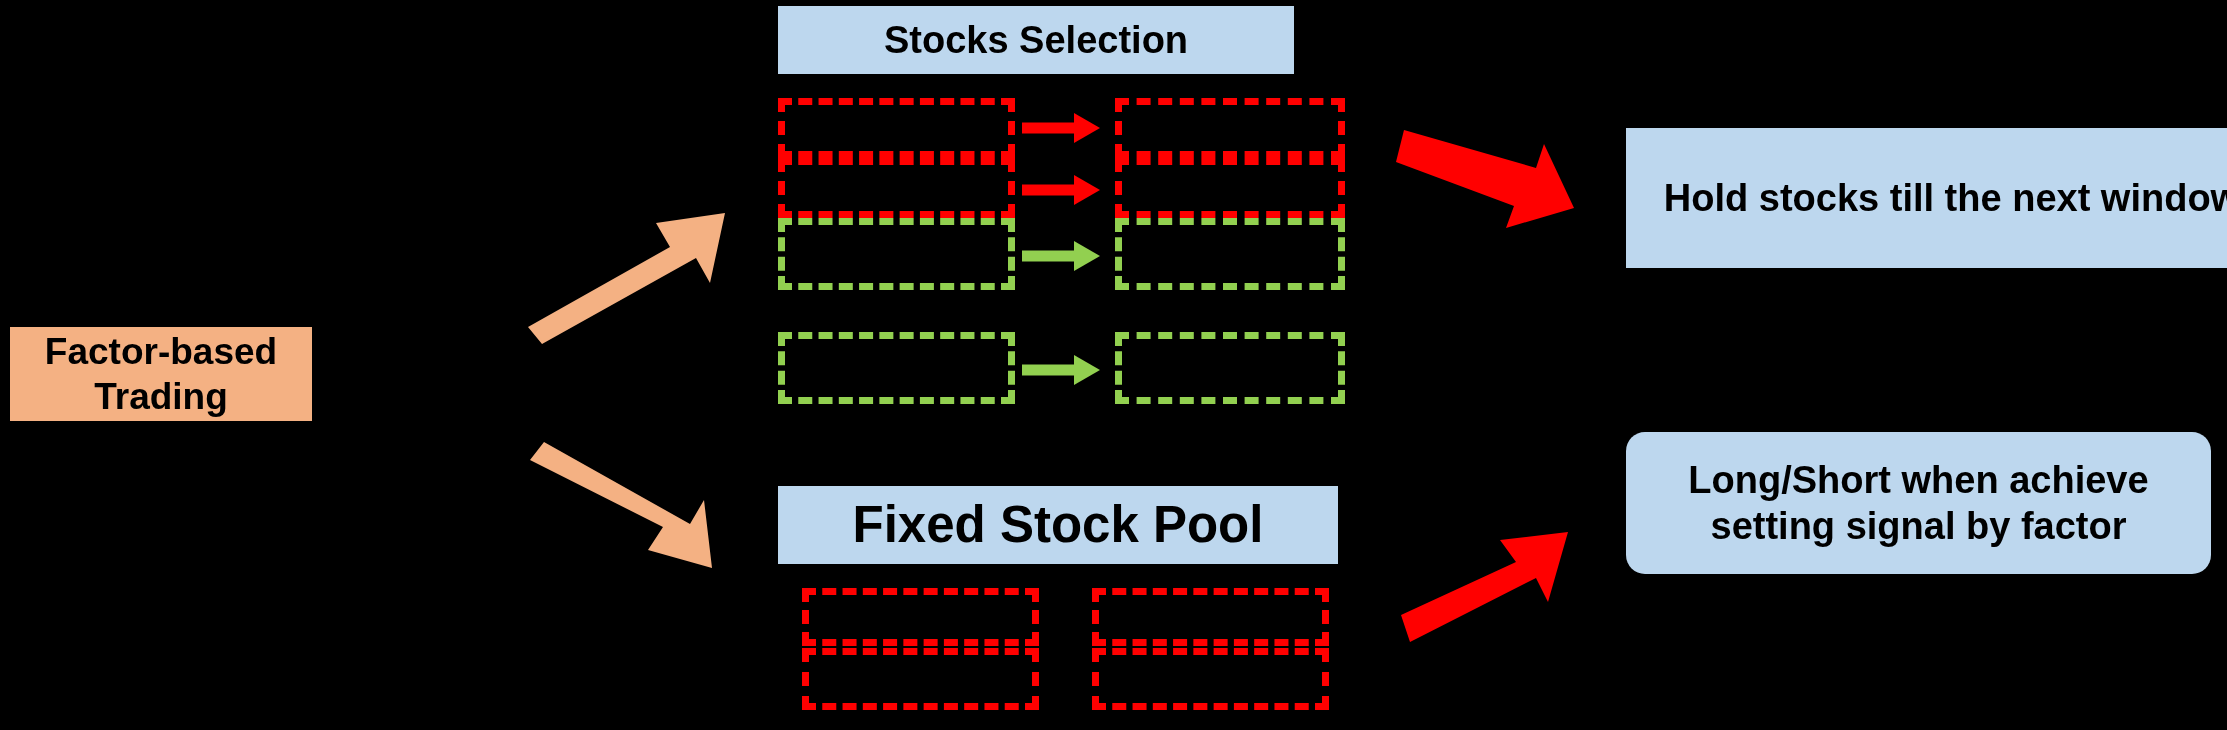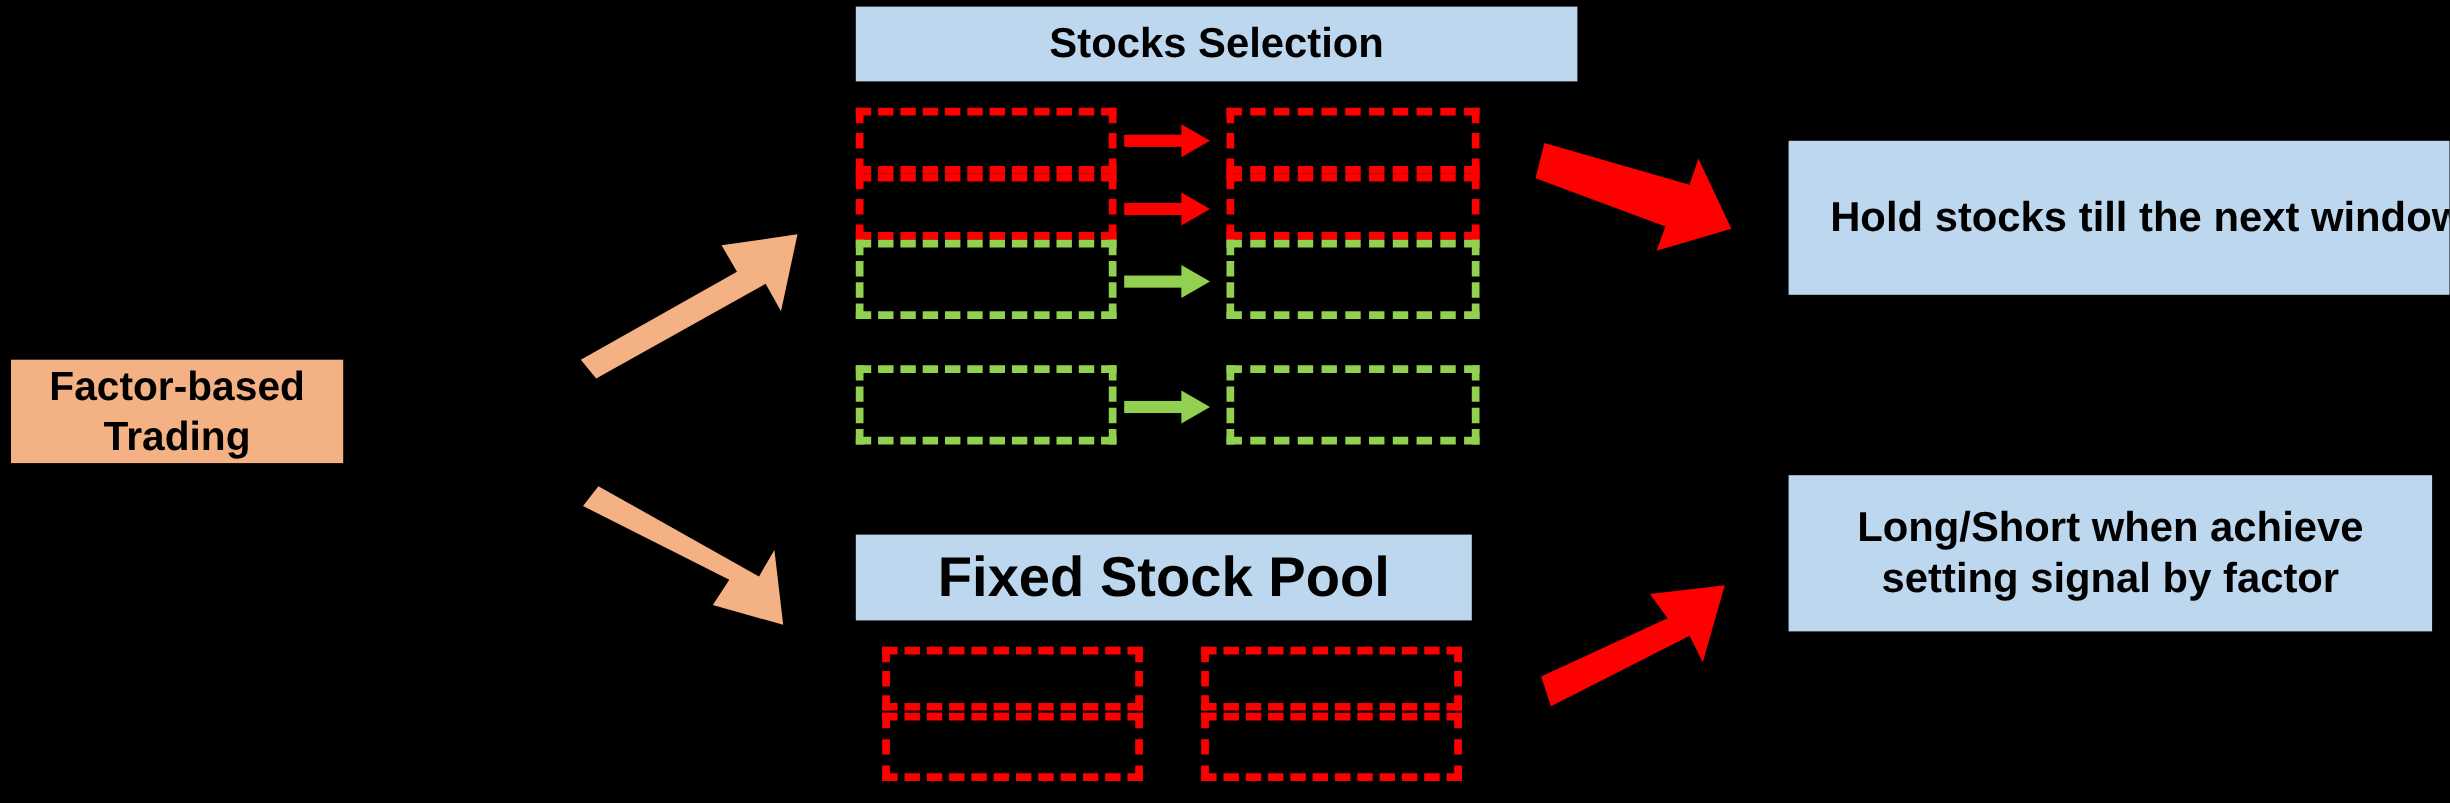--- a/index.html
+++ b/index.html
@@ -25,24 +25,24 @@
     text-align: center;
     color: #000000;
     font-weight: bold;
     line-height: 1.22;
     box-sizing: border-box;
   }
   .box-orange { background: #F4B183; }
   .box-blue   { background: #BDD7EE; }
 
   #source-box      { left: 10px;   top: 327px; width: 302px; height: 94px;  font-size: 37px; }
-  #stocks-header   { left: 778px;  top: 6px;   width: 656px; height: 68px;  font-size: 38px; }
+  #stocks-header   { left: 778px;  top: 6px;   width: 516px; height: 68px;  font-size: 38px; }
   #pool-header     { left: 778px;  top: 486px; width: 560px; height: 78px;  font-size: 51px; }
   #hold-box        { left: 1626px; top: 128px; width: 652px; height: 140px; font-size: 38px; padding: 0 22px; }
-  #longshort-box   { left: 1626px; top: 432px; width: 585px; height: 142px; font-size: 38px; padding: 0 14px; }
+  #longshort-box   { left: 1626px; top: 432px; width: 585px; height: 142px; font-size: 38px; padding: 0 14px; border-radius: 19px; }
 
   
   .dbox {
     position: absolute;
     box-sizing: border-box;
     border-style: dashed;
     border-width: 7px;
     background: transparent;
   }
   .dbox-red   { border-color: #FF0000; }

